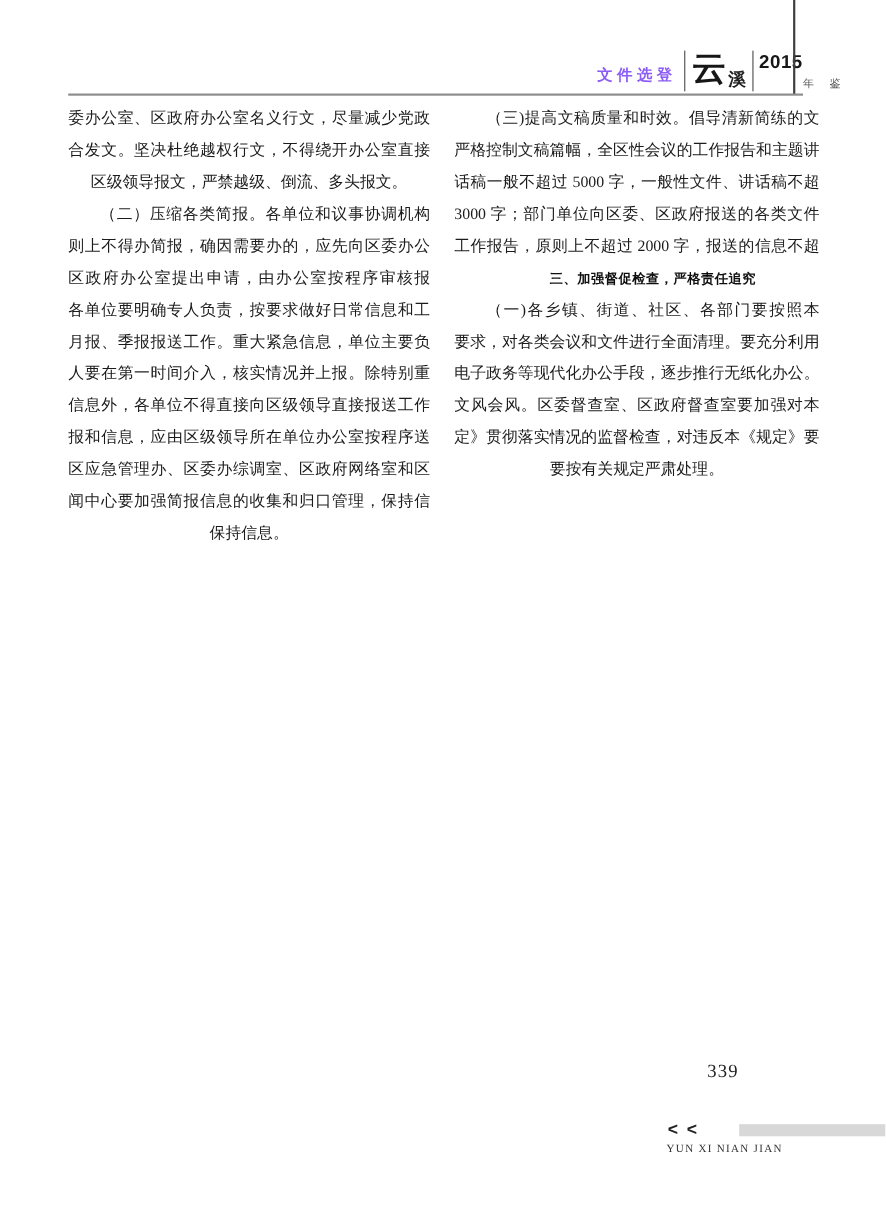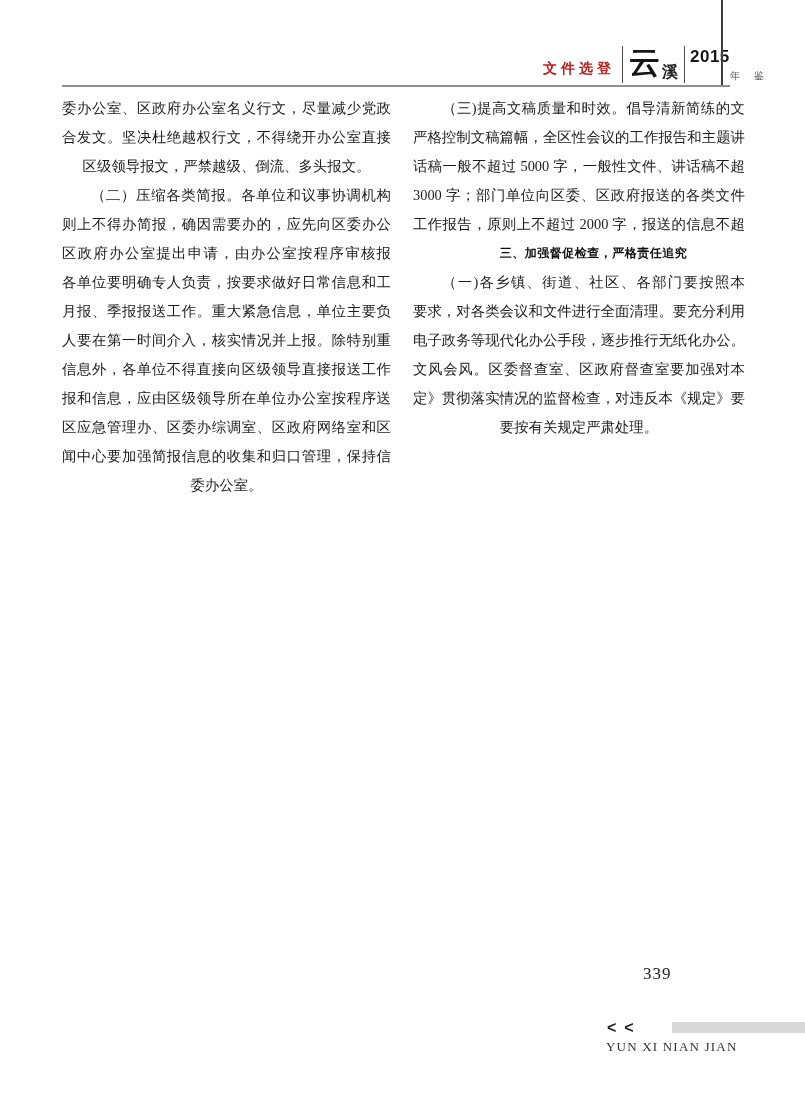--- a/index.html
+++ b/index.html
@@ -5,21 +5,21 @@
   html,body{margin:0;padding:0;}
   body{
     width:805px;height:1099px;position:relative;background:#ffffff;
     font-family:"Liberation Serif","DejaVu Serif",serif;color:#1b1b1b;
     overflow:hidden;
   }
   
   .hdr-section-title{
     position:absolute;left:543px;top:60px;
     font-family:"Liberation Sans","DejaVu Sans",sans-serif;
-    font-weight:bold;font-size:14px;letter-spacing:4px;color:#b91c1c;
+    font-weight:bold;font-size:14px;letter-spacing:4px;color:#8b5cf6;
   }
   .hdr-div{position:absolute;top:46px;width:1px;height:37px;background:#4a4a4a;}
   .hdr-div1{left:622px;}
   .hdr-div2{left:684px;}
   .logo-big{
     position:absolute;left:629px;top:46px;
     font-size:31px;font-weight:bold;color:#161616;line-height:34px;
   }
   .logo-small{
     position:absolute;left:662px;top:62px;
@@ -60,21 +60,21 @@
     font-family:"Liberation Sans","DejaVu Sans",sans-serif;
     font-size:16px;font-weight:bold;color:#222;letter-spacing:8px;
   }
   .ftr-page{
     position:absolute;left:643px;top:964px;
     font-size:17px;color:#222;letter-spacing:1px;
   }
   .ftr-bar{position:absolute;left:672px;top:1022px;width:133px;height:11px;background:#d8d8d8;}
   .ftr-pinyin{
     position:absolute;left:606px;top:1039px;
-    font-size:13px;color:#333;letter-spacing:1.2px;white-space:nowrap;
+    font-size:10px;color:#333;letter-spacing:1.2px;white-space:nowrap;
   }
 </style>
 </head>
 <body>
 
 <div>
   <div class="hdr-section-title">文件选登</div>
   <div class="hdr-div hdr-div1"></div>
   <span class="logo-big">云</span>
   <span class="logo-small">溪</span>
@@ -92,21 +92,21 @@
     <div class="line j ind">（二）压缩各类简报。各单位和议事协调机构原</div>
     <div class="line j">则上不得办简报，确因需要办的，应先向区委办公室、</div>
     <div class="line j">区政府办公室提出申请，由办公室按程序审核报批。</div>
     <div class="line j">各单位要明确专人负责，按要求做好日常信息和工作</div>
     <div class="line j">月报、季报报送工作。重大紧急信息，单位主要负责</div>
     <div class="line j">人要在第一时间介入，核实情况并上报。除特别重大</div>
     <div class="line j">信息外，各单位不得直接向区级领导直接报送工作简</div>
     <div class="line j">报和信息，应由区级领导所在单位办公室按程序送阅。</div>
     <div class="line j">区应急管理办、区委办综调室、区政府网络室和区新</div>
     <div class="line j">闻中心要加强简报信息的收集和归口管理，保持信息</div>
-    <div class="line">委办公室。</div>
+    <div class="line">保持信息。</div>
   </div>
 <div class="col col-right" id="col-right">
     <div class="line j ind">（三)提高文稿质量和时效。倡导清新简练的文风，</div>
     <div class="line j">严格控制文稿篇幅，全区性会议的工作报告和主题讲</div>
     <div class="line j">话稿一般不超过 5000 字，一般性文件、讲话稿不超过</div>
     <div class="line j">3000 字；部门单位向区委、区政府报送的各类文件和</div>
     <div class="line j">工作报告，原则上不超过 2000 字，报送的信息不超过</div>
     <div class="line ind head">三、加强督促检查，严格责任追究</div>
     <div class="line j ind">（一)各乡镇、街道、社区、各部门要按照本《规定》</div>
     <div class="line j">要求，对各类会议和文件进行全面清理。要充分利用</div>

